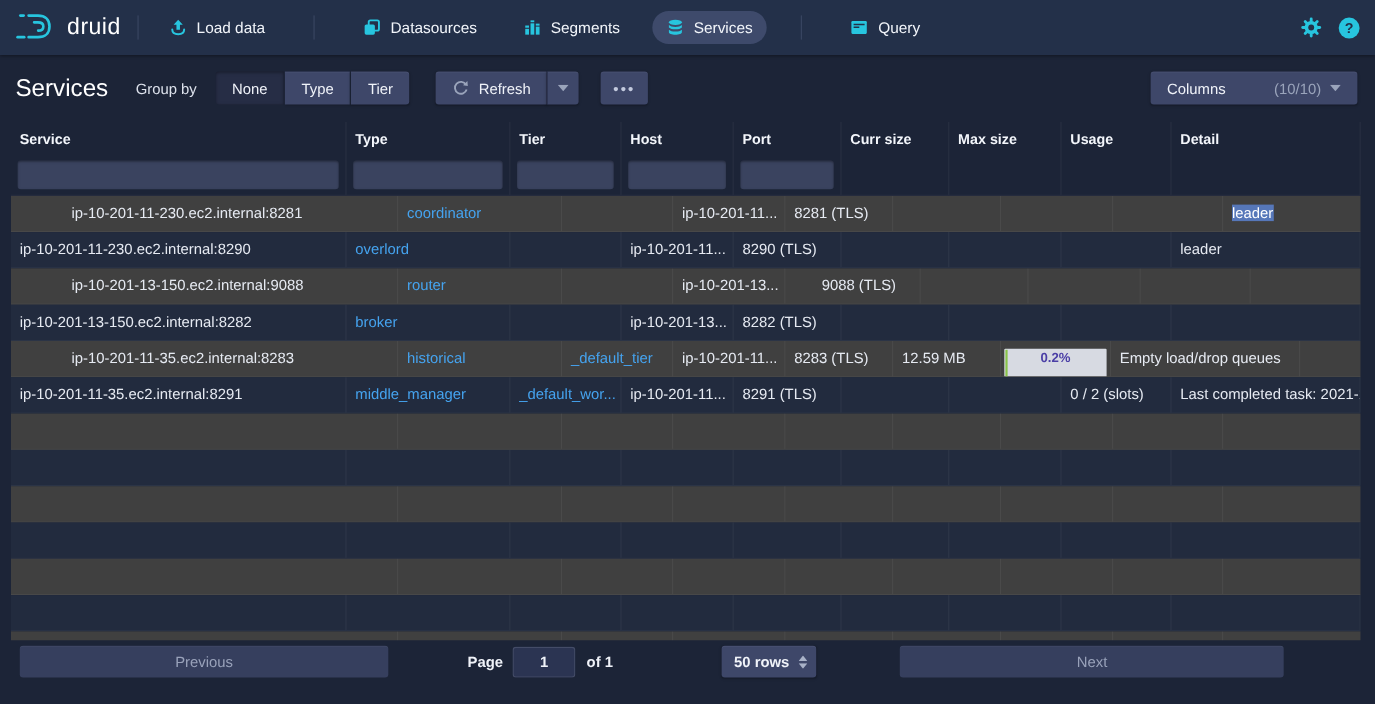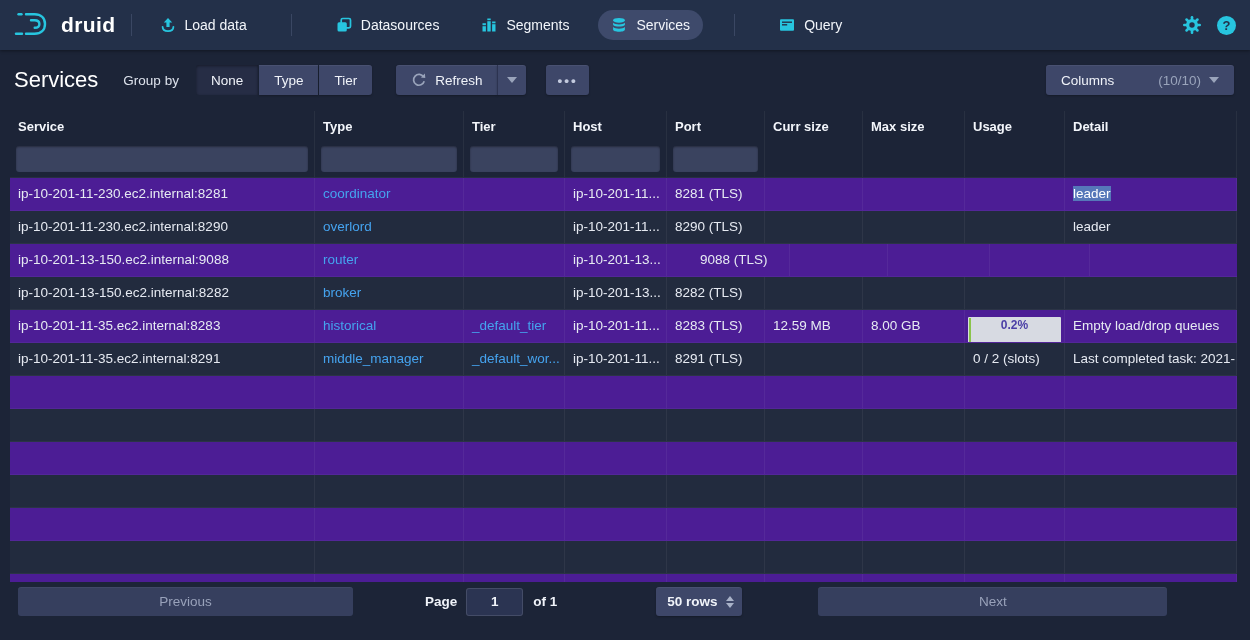--- a/index.html
+++ b/index.html
@@ -11,21 +11,21 @@
     font-size: 13.5px;
   }
 
   
   .navbar {
     height: 50px; background: #233049; display: flex; align-items: center;
     padding: 0 14px; box-shadow: 0 1px 3px rgba(0,0,0,.4);
   }
   .brand { display:flex; align-items:center; gap:9px; cursor:pointer; }
   .brand-logo { color:#27c5df; display:block; }
-  .brand-name { font-size:21px; color:#fff; letter-spacing:.4px; font-weight:700; }
+  .brand-name { font-size:21px; color:#fff; letter-spacing:.4px; font-weight:400; }
   .nav-sep { width:1px; height:22px; background:#3a4763; margin:0 15px; flex:none; }
   .nav-items { display:flex; align-items:center; gap:16px; }
   .nav-item {
     display:flex; align-items:center; gap:9px; padding:7px 13px;
     border-radius:16px; color:#f2f5fa; font-size:14px; cursor:pointer; white-space:nowrap;
   }
   .nav-item .nav-icon { color:#27c5df; display:flex; }
   .nav-item.active { background:#3e4a6b; }
   .nav-right { margin-left:auto; display:flex; align-items:center; gap:15px; }
   .icon-btn { cursor:pointer; display:flex; align-items:center; color:#27c5df; }
@@ -67,21 +67,21 @@
   }
   .filter-row { display:flex; height:37px; border-bottom:1px solid rgba(255,255,255,.05); }
   .filter-cell { flex:none; border-right:1px solid rgba(255,255,255,.055); padding:5px 6px; }
   .filter-cell input {
     width:100%; height:26px; background:#3a435f; border:none; border-radius:3px;
     box-shadow: inset 0 1px 2px rgba(0,0,0,.35); color:#e8ecf4; font-family:inherit;
     font-size:13px; padding:0 8px; outline:none;
   }
   .tbody { height:404px; overflow:hidden; }
   .trow { display:flex; height:33px; border-bottom:1px solid rgba(255,255,255,.045); }
-  .trow.light { background:#4c1d95; }
+  .trow.light { background:#404040;padding-left:47px; }
   .trow.dark  { background:#222b3e; }
   .cell {
     flex:none; padding:0 8px; line-height:32px; font-size:13.5px; color:#e6eaf2;
     white-space:nowrap; overflow:hidden; border-right:1px solid rgba(255,255,255,.055);
   }
   .cell.link { color:#45a3ef; cursor:pointer; }
   .text-selection { background:#5677b9; color:#fff; }
   .usage-bar {
     position:relative; height:31px; margin-top:7px; background:#d7dae2; border-radius:1px;
     overflow:hidden; line-height:17px;
@@ -311,21 +311,20 @@
         <div class="cell" style="width: 100px;"></div>
         <div class="cell" style="width: 172px;"></div>
       </div>
       <div class="trow light">
         <div class="cell" style="width: 305px;">ip-10-201-11-35.ec2.internal:8283</div>
         <div class="cell link" style="width: 149px;">historical</div>
         <div class="cell link" style="width: 101px;">_default_tier</div>
         <div class="cell" style="width: 102px;">ip-10-201-11...</div>
         <div class="cell" style="width: 98px;">8283 (TLS)</div>
         <div class="cell" style="width: 98px;">12.59 MB</div>
-        <div class="cell" style="width: 102px;">8.00 GB</div>
         <div class="cell" style="width: 100px; padding: 0px 3px;">
           <div class="usage-bar">
             <div class="usage-fill" style="width: 2px;"></div>
             <div class="usage-label">0.2%</div>
           </div>
         </div>
         <div class="cell" style="width: 172px;">Empty load/drop queues</div>
       </div>
       <div class="trow dark">
         <div class="cell" style="width: 305px;">ip-10-201-11-35.ec2.internal:8291</div>

